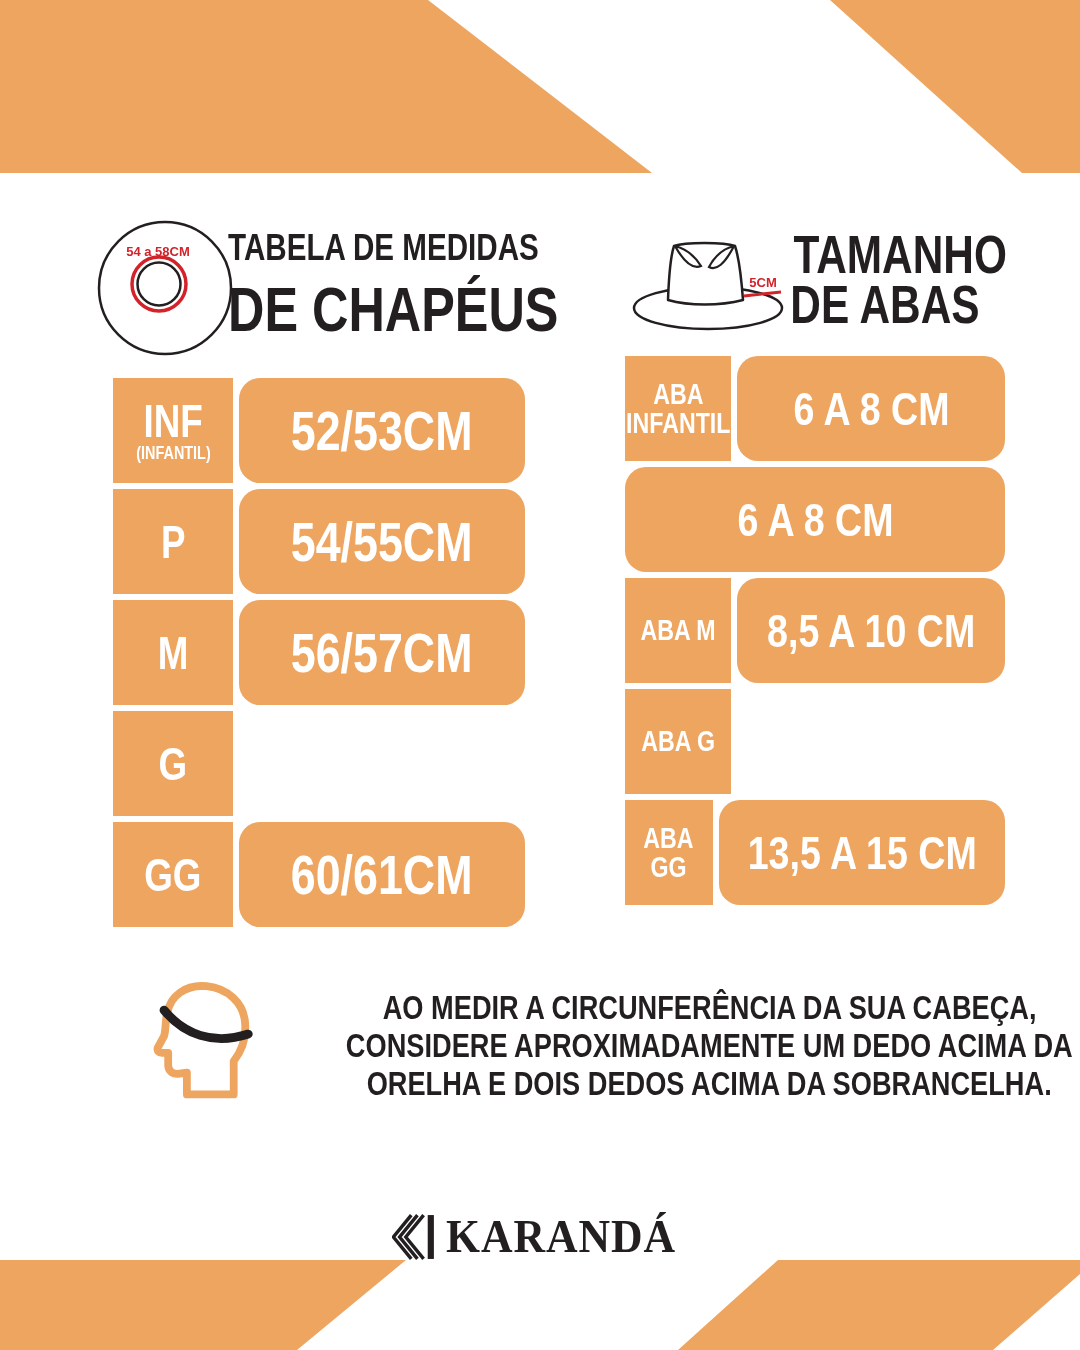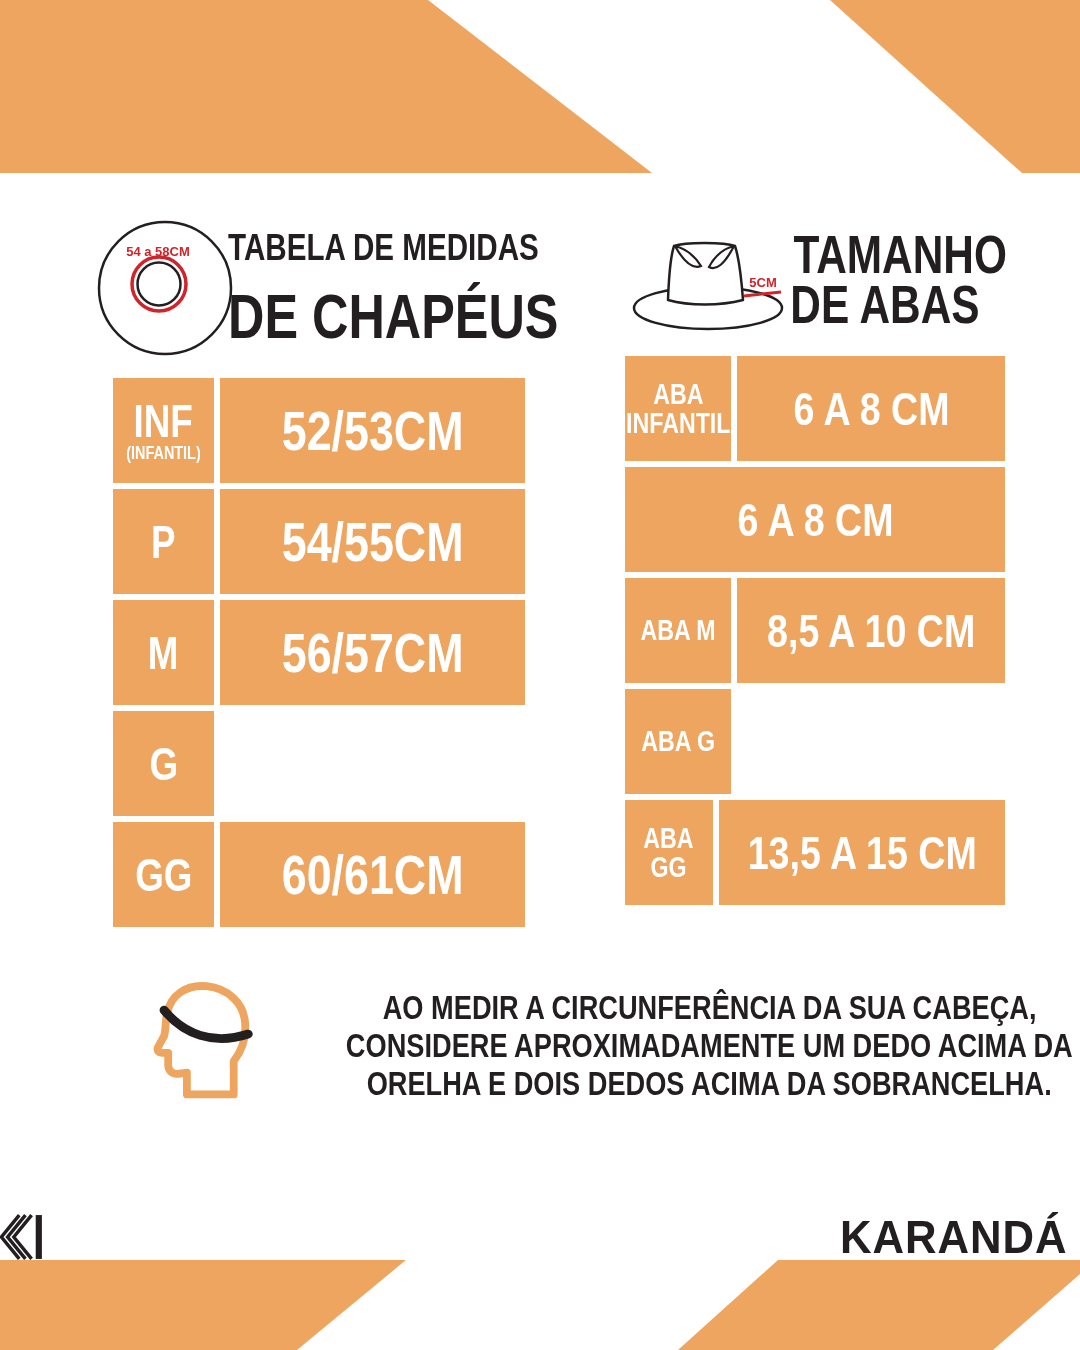--- a/index.html
+++ b/index.html
@@ -24,47 +24,47 @@
 
   
   .cond{display:inline-block;transform:scaleX(.8);transform-origin:50% 50%;white-space:nowrap;}
   .cond-l{display:inline-block;transform:scaleX(.8);transform-origin:0 50%;white-space:nowrap;}
   .cond-r{display:inline-block;transform:scaleX(.8);transform-origin:100% 50%;white-space:nowrap;}
 
   
   .hdr-icon{position:absolute;}
   .title-left{position:absolute;left:228px;top:226px;color:var(--ink);font-weight:bold;text-align:left;}
   .title-left .t1{font-size:37px;line-height:44px;}
-  .title-left .t2{font-size:63px;line-height:60px;margin-top:16px;}
+  .title-left .t2{font-size:63px;line-height:60px;margin-top:9px;}
   .title-right{position:absolute;left:740px;top:230px;width:240px;color:var(--ink);font-weight:bold;text-align:right;}
   .title-right .t{font-size:53px;line-height:50px;}
 
   
   .table{position:absolute;display:flex;flex-direction:column;gap:6px;}
   .table-left{left:113px;top:378px;width:412px;}
   .table-right{left:625px;top:356px;width:380px;}
   .row{display:flex;gap:6px;height:105px;}
   .cell{background:var(--accent);color:#fff;font-weight:bold;display:flex;flex-direction:column;align-items:center;justify-content:center;}
-  .table-left .lbl{width:101px;}
+  .table-left .lbl{width:120px;}
   .table-right .lbl{width:106px;}
-  .val{flex:1;}
+  .val{flex:1;border-radius:21px;}
   .table-left .lbl .big{font-size:46px;line-height:44px;}
   .table-left .lbl .sub{font-size:18px;line-height:18px;margin-top:1px;}
   .table-left .val span{font-size:56px;}
   .table-right .lbl span{font-size:29px;line-height:29px;}
   .table-right .val span{font-size:47px;}
 
   
   .note{position:absolute;left:150px;top:980px;width:820px;display:flex;align-items:center;}
   .note-icon{width:105px;height:130px;flex:0 0 auto;}
   .note-text{flex:1;text-align:center;color:var(--ink);font-weight:bold;}
   .note-text .nline{font-size:34px;line-height:38px;}
 
   
-  .brand{position:absolute;left:0;top:1210px;width:1080px;display:flex;align-items:center;justify-content:space-between;gap:10px;}
+  .brand{position:absolute;left:0;top:1210px;width:1080px;display:flex;align-items:center;justify-content:center;gap:10px;font-family:Liberation Serif, serif;}
   .brand-name{color:var(--ink);font-weight:bold;font-size:46px;letter-spacing:1px;transform:scaleX(.95);transform-origin:0 50%;}
 </style>
 </head>
 <body>
 
 <div class="canvas">
 
   <div class="band band-tl"></div>
   <div class="band band-tr"></div>
   <div class="band band-bl"></div>

